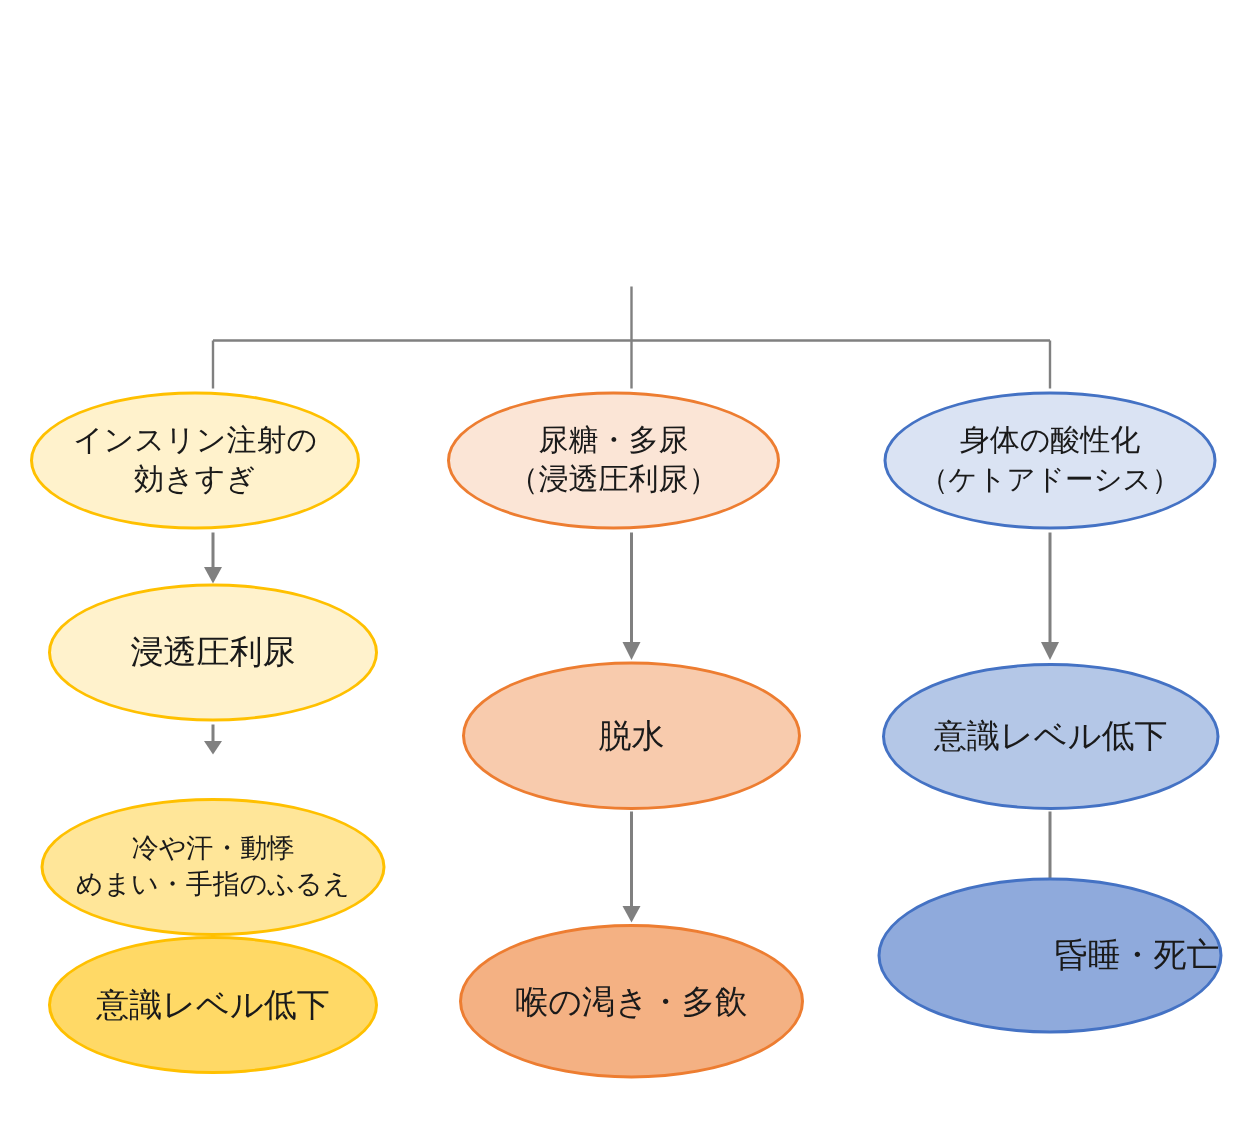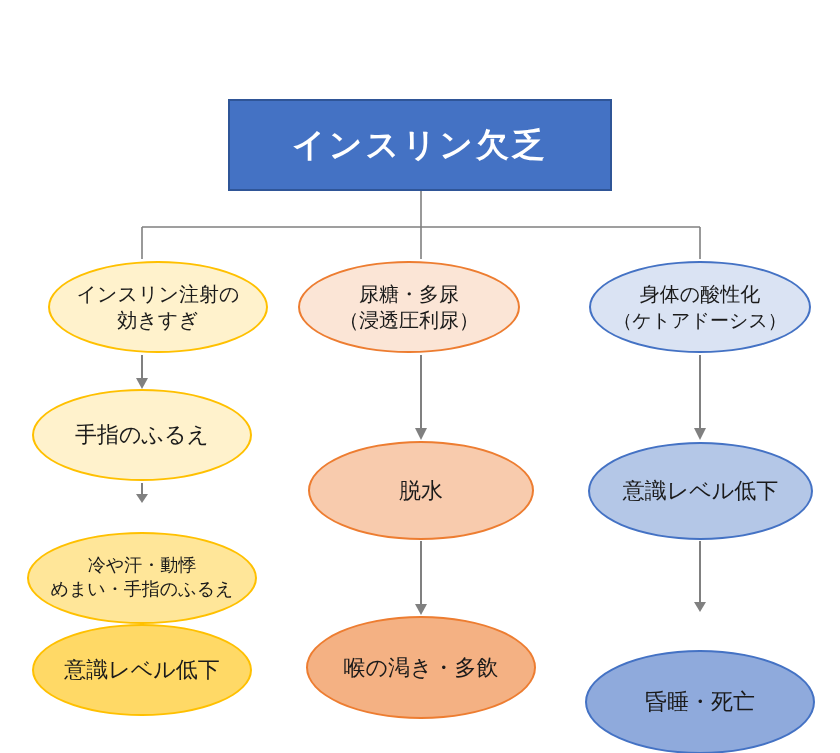--- a/index.html
+++ b/index.html
@@ -25,32 +25,32 @@
     box-sizing:border-box;
     display:flex;flex-direction:column;align-items:center;justify-content:center;
     text-align:center;color:#1a1a1a;font-size:22px;line-height:1.32;
   }
   .ellipse .ln{display:block;}
   .fs20{font-size:20px;}
   .fs19{font-size:19px;}
   .fs18{font-size:18px;}
 
   
-  .e-l0{left:48px; top:261px;width:220px;height:92px;}
+  .e-l0{left:20px; top:261px;width:220px;height:92px;}
   .e-l1{left:32px; top:389px;width:220px;height:92px;}
   .e-l2{left:27px; top:532px;width:230px;height:92px;}
   .e-l3{left:32px; top:624px;width:220px;height:92px;}
   
   .e-m0{left:298px;top:261px;width:222px;height:92px;}
   .e-m1{left:308px;top:441px;width:226px;height:99px;}
   .e-m2{left:306px;top:616px;width:230px;height:103px;}
   
   .e-r0{left:589px;top:261px;width:222px;height:92px;justify-content:center;}
   .e-r1{left:588px;top:442px;width:225px;height:98px;}
-  .e-r2{left:585px;top:650px;width:230px;height:104px;}
+  .e-r2{left:585px;top:585px;width:230px;height:104px;align-items:flex-end;}
 </style>
 </head>
 <body>
 
 <div id="canvas">
 
 
   <svg id="connector-layer" viewBox="0 0 840 753" xmlns="http://www.w3.org/2000/svg">
 
     <path d="M421,191 V227 M142,227 H700 M142,227 V259 M421,227 V259 M700,227 V259" fill="none" stroke-width="1.6" stroke="#808080"></path>
@@ -62,28 +62,27 @@
 
     <path d="M421,355 V428 M421,541 V604" fill="none" stroke-width="2" stroke="#808080"></path>
     <polygon points="415,428 427,428 421,440" fill="#808080"></polygon>
     <polygon points="415,604 427,604 421,615" fill="#808080"></polygon>
 
     <path d="M700,355 V428 M700,541 V602" fill="none" stroke-width="2" stroke="#808080"></path>
     <polygon points="694,428 706,428 700,440" fill="#808080"></polygon>
     <polygon points="694,602 706,602 700,612" fill="#808080"></polygon>
   </svg>
 
-  <div class="root-box" style="background-color: rgb(68, 114, 196); border-color: rgb(47, 85, 151); color: rgb(255, 255, 255);">インスリン欠乏</div>
 
   <div class="ellipse e-l0" style="background-color: rgb(255, 242, 204); border-color: rgb(255, 192, 0);">
     <span class="ln fs20">インスリン注射の</span>
     <span class="ln fs20">効きすぎ</span>
   </div>
   <div class="ellipse e-l1" style="background-color: rgb(255, 242, 204); border-color: rgb(255, 192, 0);">
-    <span class="ln">手指のふるえ</span>
+    <span class="ln">浸透圧利尿</span>
   </div>
   <div class="ellipse e-l2" style="background-color: rgb(255, 230, 153); border-color: rgb(255, 192, 0);">
     <span class="ln fs18">冷や汗・動悸</span>
     <span class="ln fs18">めまい・手指のふるえ</span>
   </div>
   <div class="ellipse e-l3" style="background-color: rgb(255, 217, 102); border-color: rgb(255, 192, 0);">
     <span class="ln">意識レベル低下</span>
   </div>
 
   <div class="ellipse e-m0" style="background-color: rgb(251, 229, 214); border-color: rgb(237, 125, 49);">

